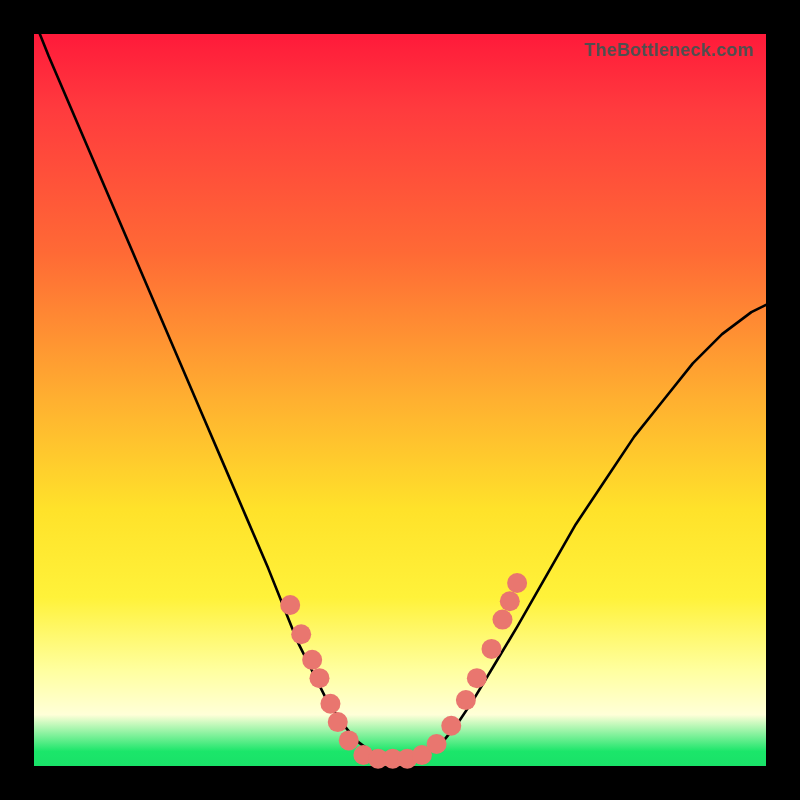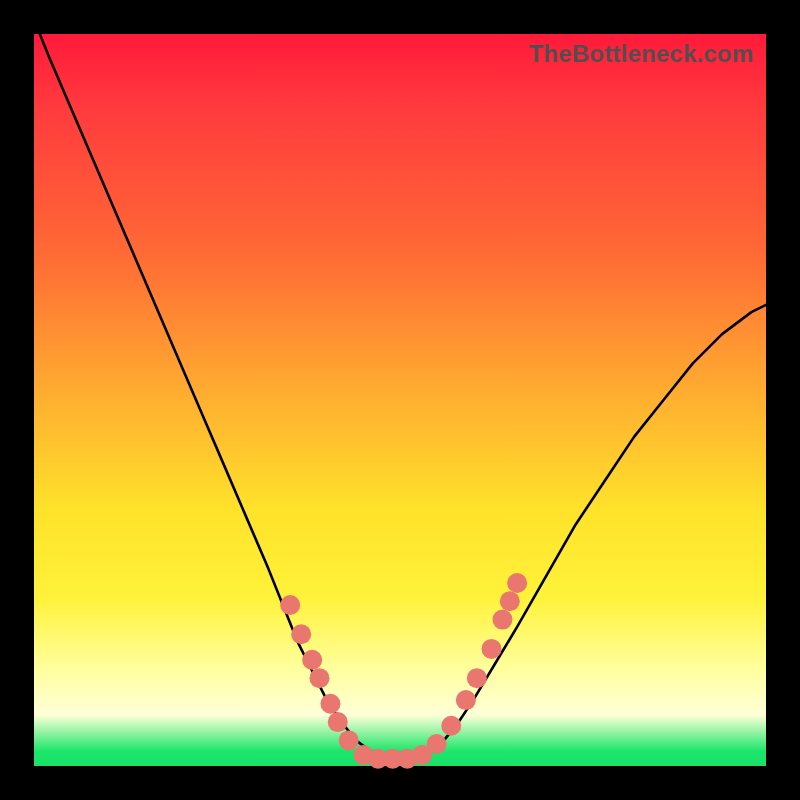--- a/index.html
+++ b/index.html
@@ -35,21 +35,21 @@
       #ffffd8 93%,
       #1be66a 98%,
       #19e168 100%
     );
   }
   .watermark {
     position: absolute;
     top: 6px;
     right: 12px;
     font-family: Arial, Helvetica, sans-serif;
-    font-size: 24px;
+    font-size: 18px;
     font-weight: 600;
     color: #4f4f4f;
     letter-spacing: 0.2px;
   }
   svg.curve-layer {
     position: absolute;
     left: 0;
     top: 0;
     width: 732px;
     height: 732px;

